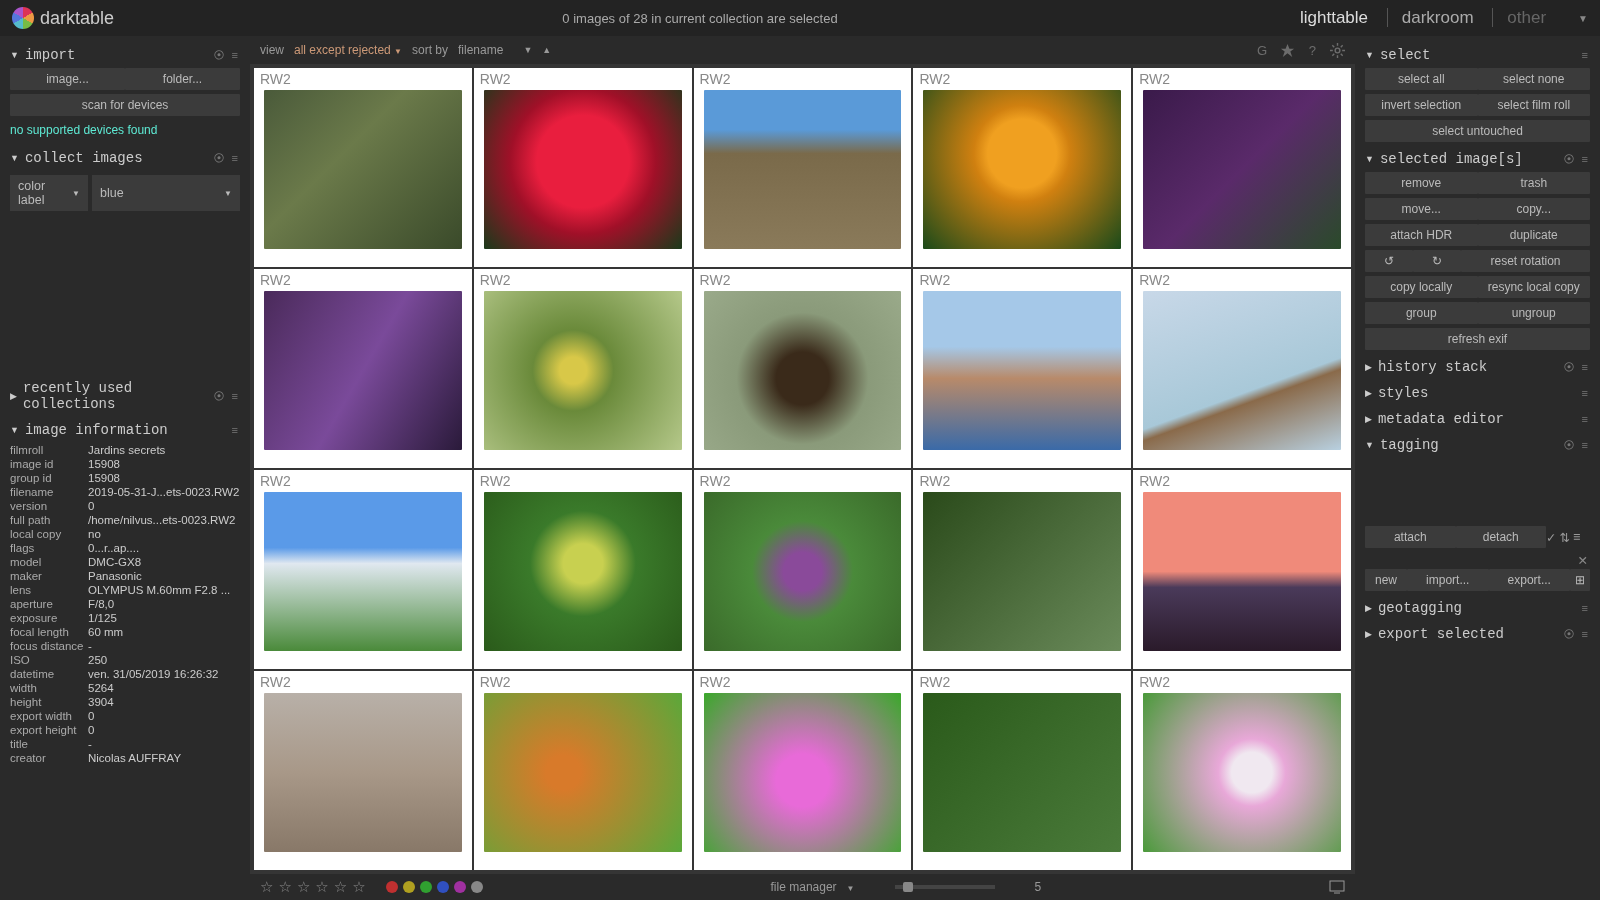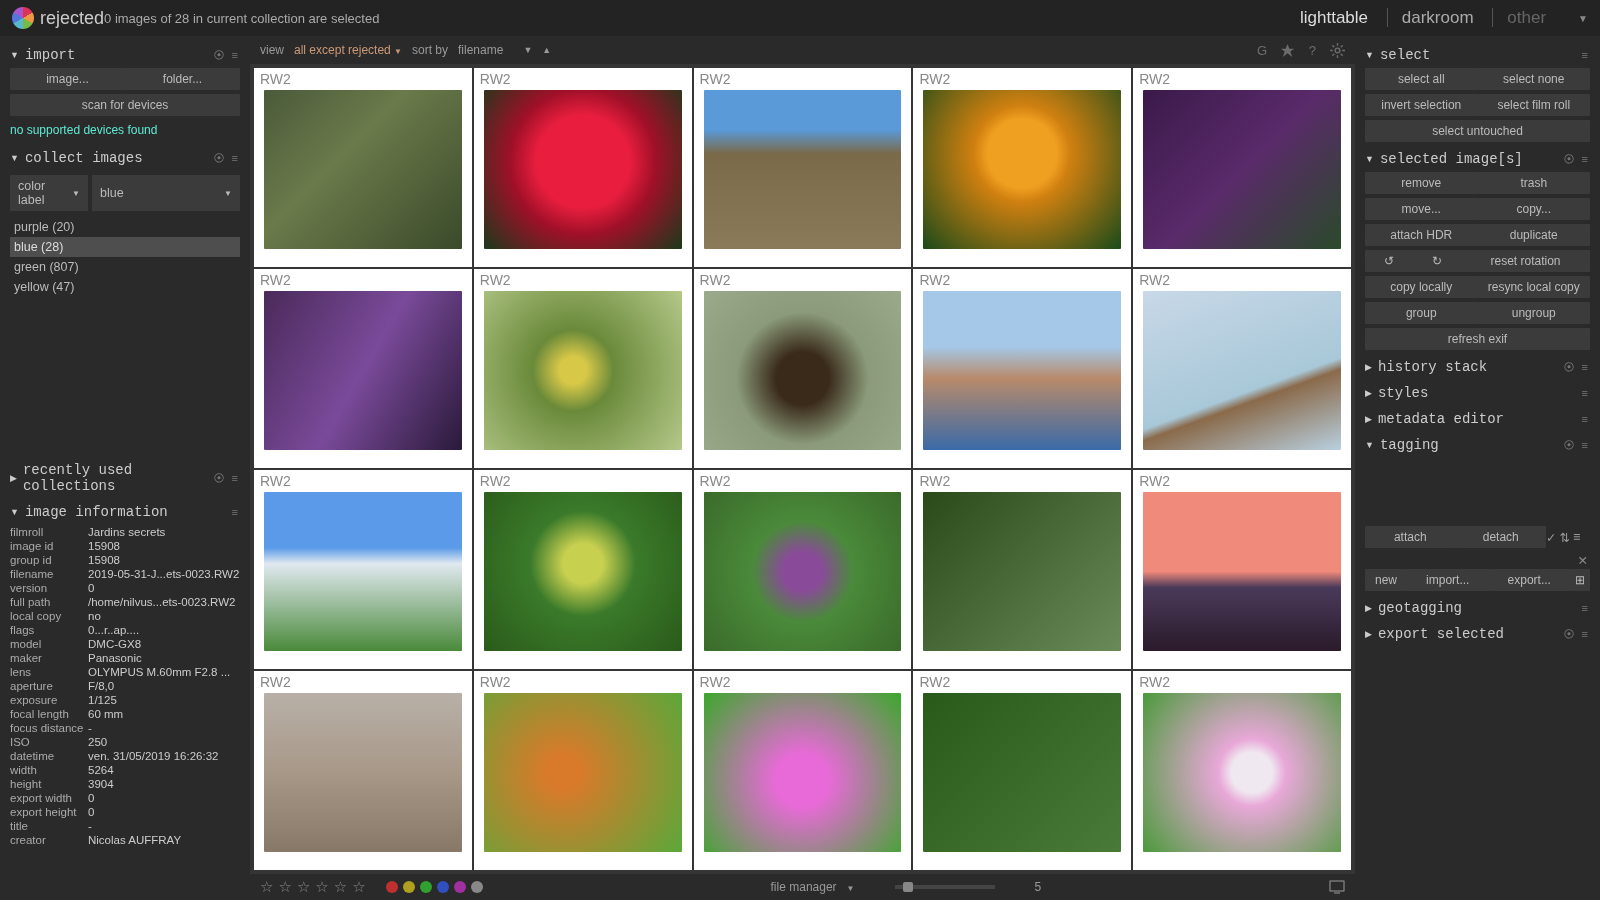--- a/index.html
+++ b/index.html
@@ -1,20 +1,20 @@
 <!DOCTYPE html>
 <html><head>
 <meta charset="utf-8">
 <style>
 * { margin:0; padding:0; box-sizing:border-box; font-family:sans-serif; }
 body { background:#2a2a2a; color:#bbb; font-size:12px; width:1600px; height:900px; overflow:hidden; }
 .top { height:36px; display:flex; align-items:center; background:#232323; padding:0 12px; }
 .logo { width:22px; height:22px; margin-right:6px; border-radius:50%; background:conic-gradient(#d35 0 60deg,#e94 60deg 120deg,#7b4 120deg 180deg,#5bc 180deg 240deg,#57d 240deg 300deg,#a5c 300deg 360deg); }
 .app-title { font-size:18px; color:#ccc; }
-.status { flex:1; color:#aaa; font-size:13px; }
+.status { flex:1; text-align:center; color:#aaa; font-size:13px; }
 .views { font-size:17px; color:#aaa; }
 .views span { padding:0 14px; border-left:1px solid #555; cursor:pointer; }
 .views span:first-child { border:none; color:#ddd; }
 .views span:last-child { color:#666; }
 .main { display:flex; height:864px; }
 .panel { width:250px; background:#2a2a2a; padding:6px 10px 0; overflow:hidden; font-size:12.5px; }
 .rpanel { width:245px; }
 .center { flex:1; background:#353535; display:flex; flex-direction:column; }
 .filter-bar { height:28px; background:#2a2a2a; color:#999; display:flex; align-items:center; padding:0 10px; gap:10px; font-size:12px; }
 .filter-bar .orange { color:#c97; }
@@ -46,21 +46,21 @@
 .tag-pane { height:90px; overflow:hidden; margin:4px 0; font-size:12px; }
 .tag-item { padding:2px 0 2px 18px; color:#bbb; }
 .tag-item .t { color:#777; margin-right:4px; font-size:8px; }
 svg { fill:#999; }
 </style>
 </head>
 <body>
 
 <div class="top">
   <div class="logo"></div>
-  <div class="app-title">rejected</div>
+  <div class="app-title">darktable</div>
   <div class="status">0 images of 28 in current collection are selected</div>
   <div class="views">
     <span>lighttable</span>
     <span>darkroom</span>
     <span>other</span>
   </div>
   <span style="margin-left:18px;color:#888;font-size:10px">▼</span>
 </div>
 
 <div class="main">
@@ -86,26 +86,20 @@
   <div style="display:flex;gap:4px">
     <div class="combo" style="flex:0 0 78px">
           <span>color label</span>
           <span style="font-size:8px">▼</span>
         </div>
     <div class="combo" style="flex:1">
           <span>blue</span>
           <span style="font-size:8px">▼</span>
         </div>
   </div>
-  <div id="collect-list" style="margin-top:2px">
-        <div class="litem">purple (20)</div>
-        <div class="litem sel">blue (28)</div>
-        <div class="litem">green (807)</div>
-        <div class="litem">yellow (47)</div>
-      </div>
   <div style="height:160px"></div>
 
   <div class="sect">
         <span class="tri">▶</span>
         <span class="ttl">recently used collections</span>
         <span class="ctls">⦿ ≡</span>
       </div>
   <div class="sect">
         <span class="tri">▼</span>
         <span class="ttl">image information</span>

